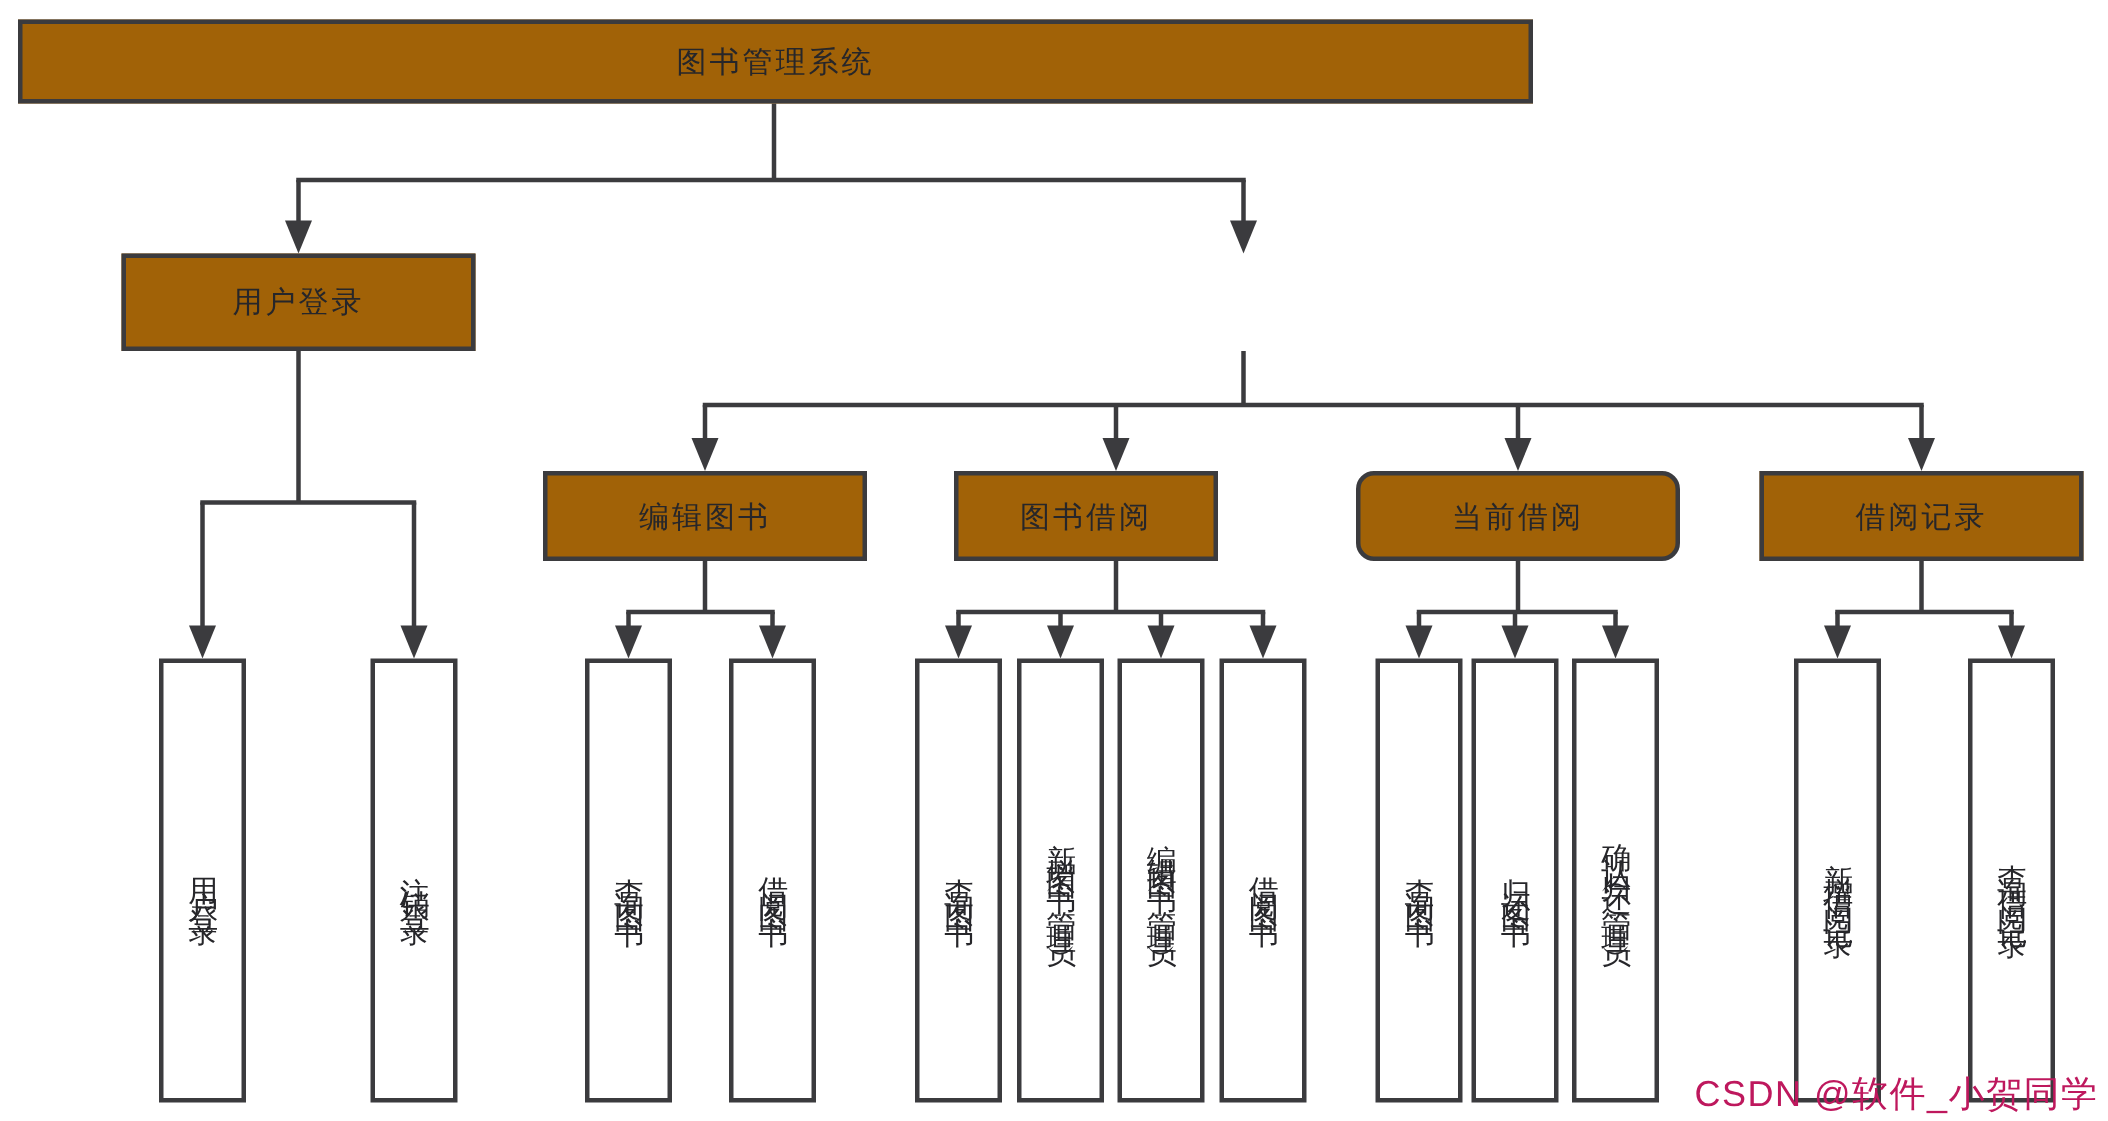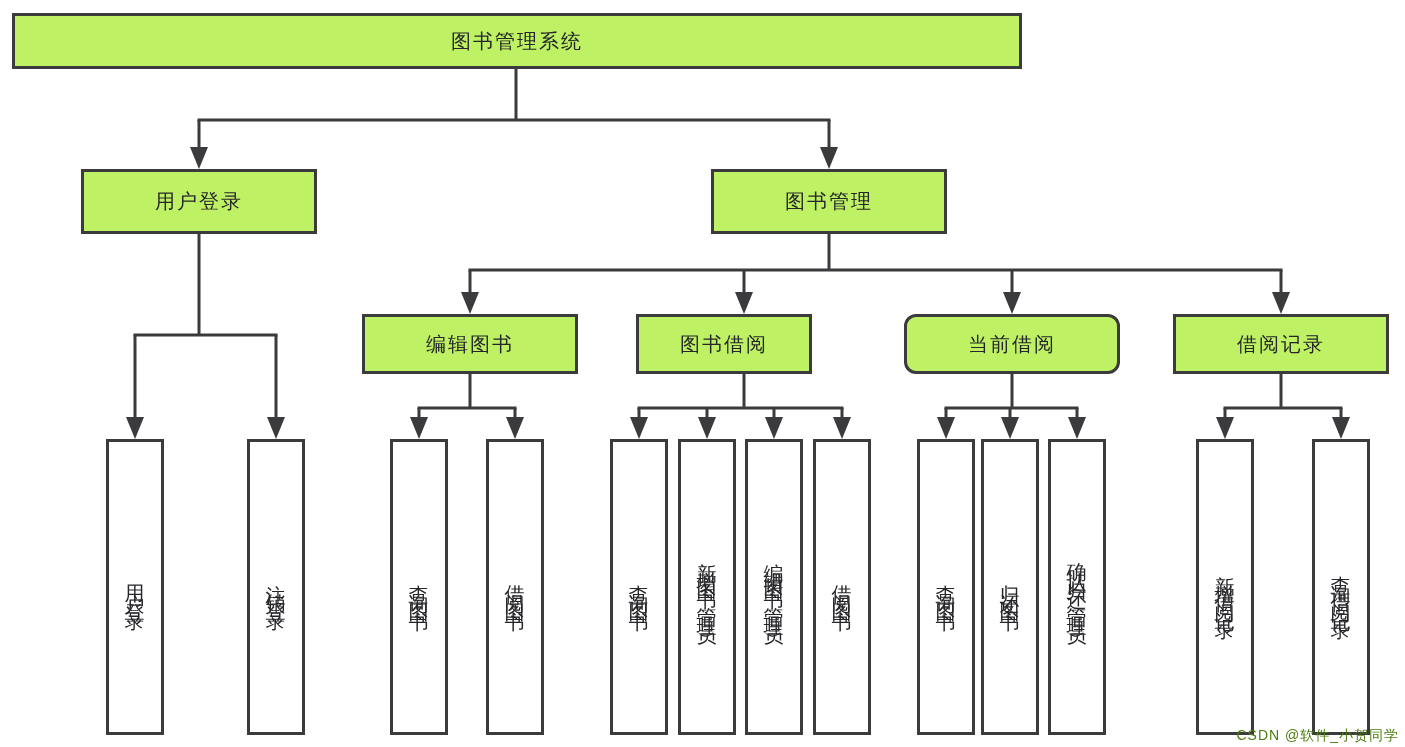--- a/index.html
+++ b/index.html
@@ -18,21 +18,21 @@
   #connectors {
     position: absolute;
     left: 0;
     top: 0;
     width: 1405px;
     height: 747px;
   }
   .node {
     position: absolute;
     box-sizing: border-box;
-    background: #bef264;
+    background: #a16207;
     border: 3px solid #3b3b3e;
     display: flex;
     align-items: center;
     justify-content: center;
     color: #26262a;
     font-size: 20px;
     letter-spacing: 2px;
     z-index: 2;
   }
   .leaf {
@@ -54,23 +54,23 @@
     color: #26262a;
     font-size: 20px;
     letter-spacing: 9px;
     line-height: 1;
     white-space: nowrap;
   }
   #watermark {
     position: absolute;
     right: 6px;
     bottom: 2px;
-    font-size: 14px;
+    font-size: 24px;
     letter-spacing: 1px;
-    color: #4d7c0f;
+    color: #be185d;
     z-index: 5;
     white-space: nowrap;
   }
   svg line { stroke: #3b3b3e; stroke-width: 3; }
   svg polygon { fill: #3b3b3e; }
 </style>
 </head>
 <body>
 
 <div id="stage">
@@ -151,23 +151,20 @@
     </g>
   </svg>
 
   <div class="node" style="left:12px; top:13px; width:1010px; height:56px;">
     <span>图书管理系统</span>
   </div>
 
   <div class="node" style="left:81px; top:169px; width:236px; height:65px;">
     <span>用户登录</span>
   </div>
-  <div class="node" style="left:711px; top:169px; width:236px; height:65px;">
-    <span>图书管理</span>
-  </div>
 
   <div class="node" style="left:362px; top:314px; width:216px; height:60px;">
     <span>编辑图书</span>
   </div>
   <div class="node" style="left:636px; top:314px; width:176px; height:60px;">
     <span>图书借阅</span>
   </div>
   <div class="node" style="left:904px; top:314px; width:216px; height:60px;border-radius:12px;">
     <span>当前借阅</span>
   </div>

